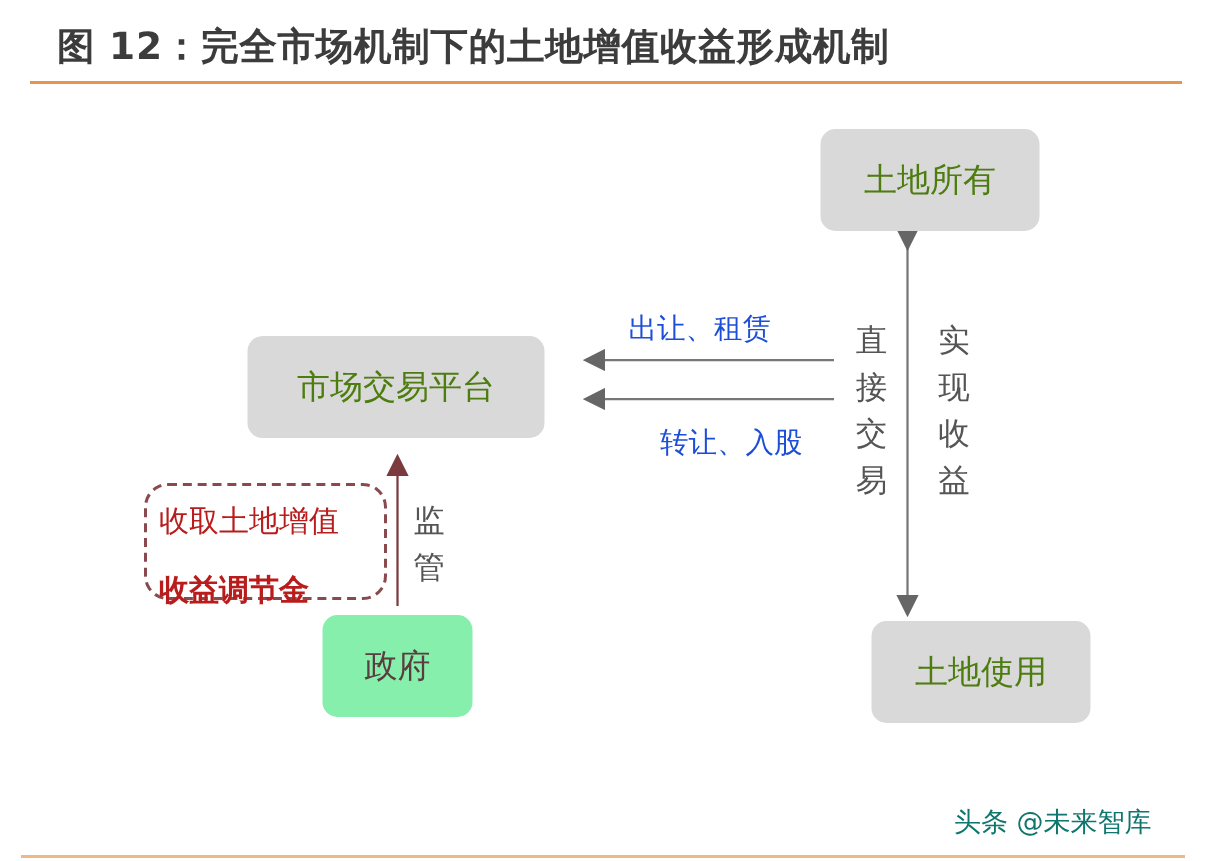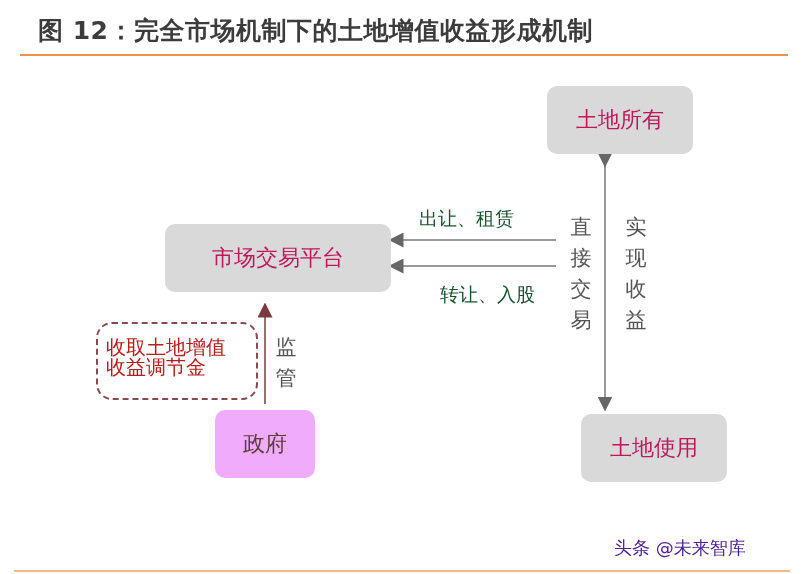--- a/index.html
+++ b/index.html
@@ -2,29 +2,29 @@
 <html><head>
 <meta charset="utf-8">
 <style>
   html, body { margin:0; padding:0; background:#ffffff; }
   body { width:808px; height:574px; position:relative; overflow:hidden;
          font-family:"DejaVu Sans","Liberation Sans",sans-serif; color:#555; }
   .title { position:absolute; left:38px; top:14px; font-size:25px; font-weight:bold; color:#3c3c3c; letter-spacing:0.5px; }
   .hr-top { position:absolute; left:20px; top:54px; width:768px; height:2px; background:#e8954a; }
   .hr-bot { position:absolute; left:14px; top:570px; width:776px; height:2px; background:#f0b887; }
   .box { position:absolute; border-radius:10px; display:flex; align-items:center; justify-content:center;
-         font-size:22px; color:#be185d; }
+         font-size:22px; color:#4d7c0f; }
   .gray { background:#d9d9d9; }
-  .pink { background:#f0abfc; color:#5a3d3f; }
-  .label { position:absolute; font-size:19px; color:#14532d; }
+  .pink { background:#86efac; color:#5a3d3f; }
+  .label { position:absolute; font-size:19px; color:#1d4ed8; }
   .vtext { position:absolute; font-size:21px; color:#555; width:24px; line-height:31px; text-align:center; }
   .dash { position:absolute; left:96px; top:322px; width:158px; height:74px;
           border:2px dashed #8a4a4d; border-radius:16px; }
   .dash-text { position:absolute; left:106px; font-size:20px; color:#b91c1c; }
-  .watermark { position:absolute; left:614px; top:536px; font-size:18px; color:#4c1d95; }
+  .watermark { position:absolute; left:636px; top:536px; font-size:18px; color:#0f766e; }
   svg.lines { position:absolute; left:0; top:0; }
 </style>
 </head>
 <body>
 
 <div class="title">图 12：完全市场机制下的土地增值收益形成机制</div>
 <div class="hr-top"></div>
 
 <svg class="lines" width="808" height="574">
   <defs>
@@ -43,21 +43,21 @@
 
   <line x1="265" y1="404" x2="265" y2="310" stroke="#7a3a3e" stroke-width="1.5" marker-end="url(#ar)"></line>
 </svg>
 
 <div class="box gray" style="left:547px; top:86px; width:146px; height:68px;">
   <span>土地所有</span>
 </div>
 <div class="box gray" style="left:545px; top:414px; width:146px; height:68px;margin-left:36px;">
   <span>土地使用</span>
 </div>
-<div class="box gray" style="left:165px; top:224px; width:226px; height:68px;">
+<div class="box gray" style="left:165px; top:224px; width:198px; height:68px;">
   <span>市场交易平台</span>
 </div>
 <div class="box pink" style="left:215px; top:410px; width:100px; height:68px;">
   <span>政府</span>
 </div>
 
 <div class="label" style="left:419px; top:206px;">出让、租赁</div>
 <div class="label" style="left:424px; top:282px;margin-left:16px;">转让、入股</div>
 
 <div class="vtext" style="left:569px; top:212px;">
@@ -72,16 +72,16 @@
   <div>收</div>
   <div>益</div>
 </div>
 <div class="vtext" style="left:274px; top:332px;">
   <div>监</div>
   <div>管</div>
 </div>
 
 <div class="dash"></div>
 <div class="dash-text" style="top:334px;">收取土地增值</div>
-<div class="dash-text" style="top:354px;">收益调节金</div>
+<div class="dash-text" style="top:380px;font-weight:bold;">收益调节金</div>
 
 <div class="watermark">头条 @未来智库</div>
 <div class="hr-bot"></div>
 
 </body></html>

